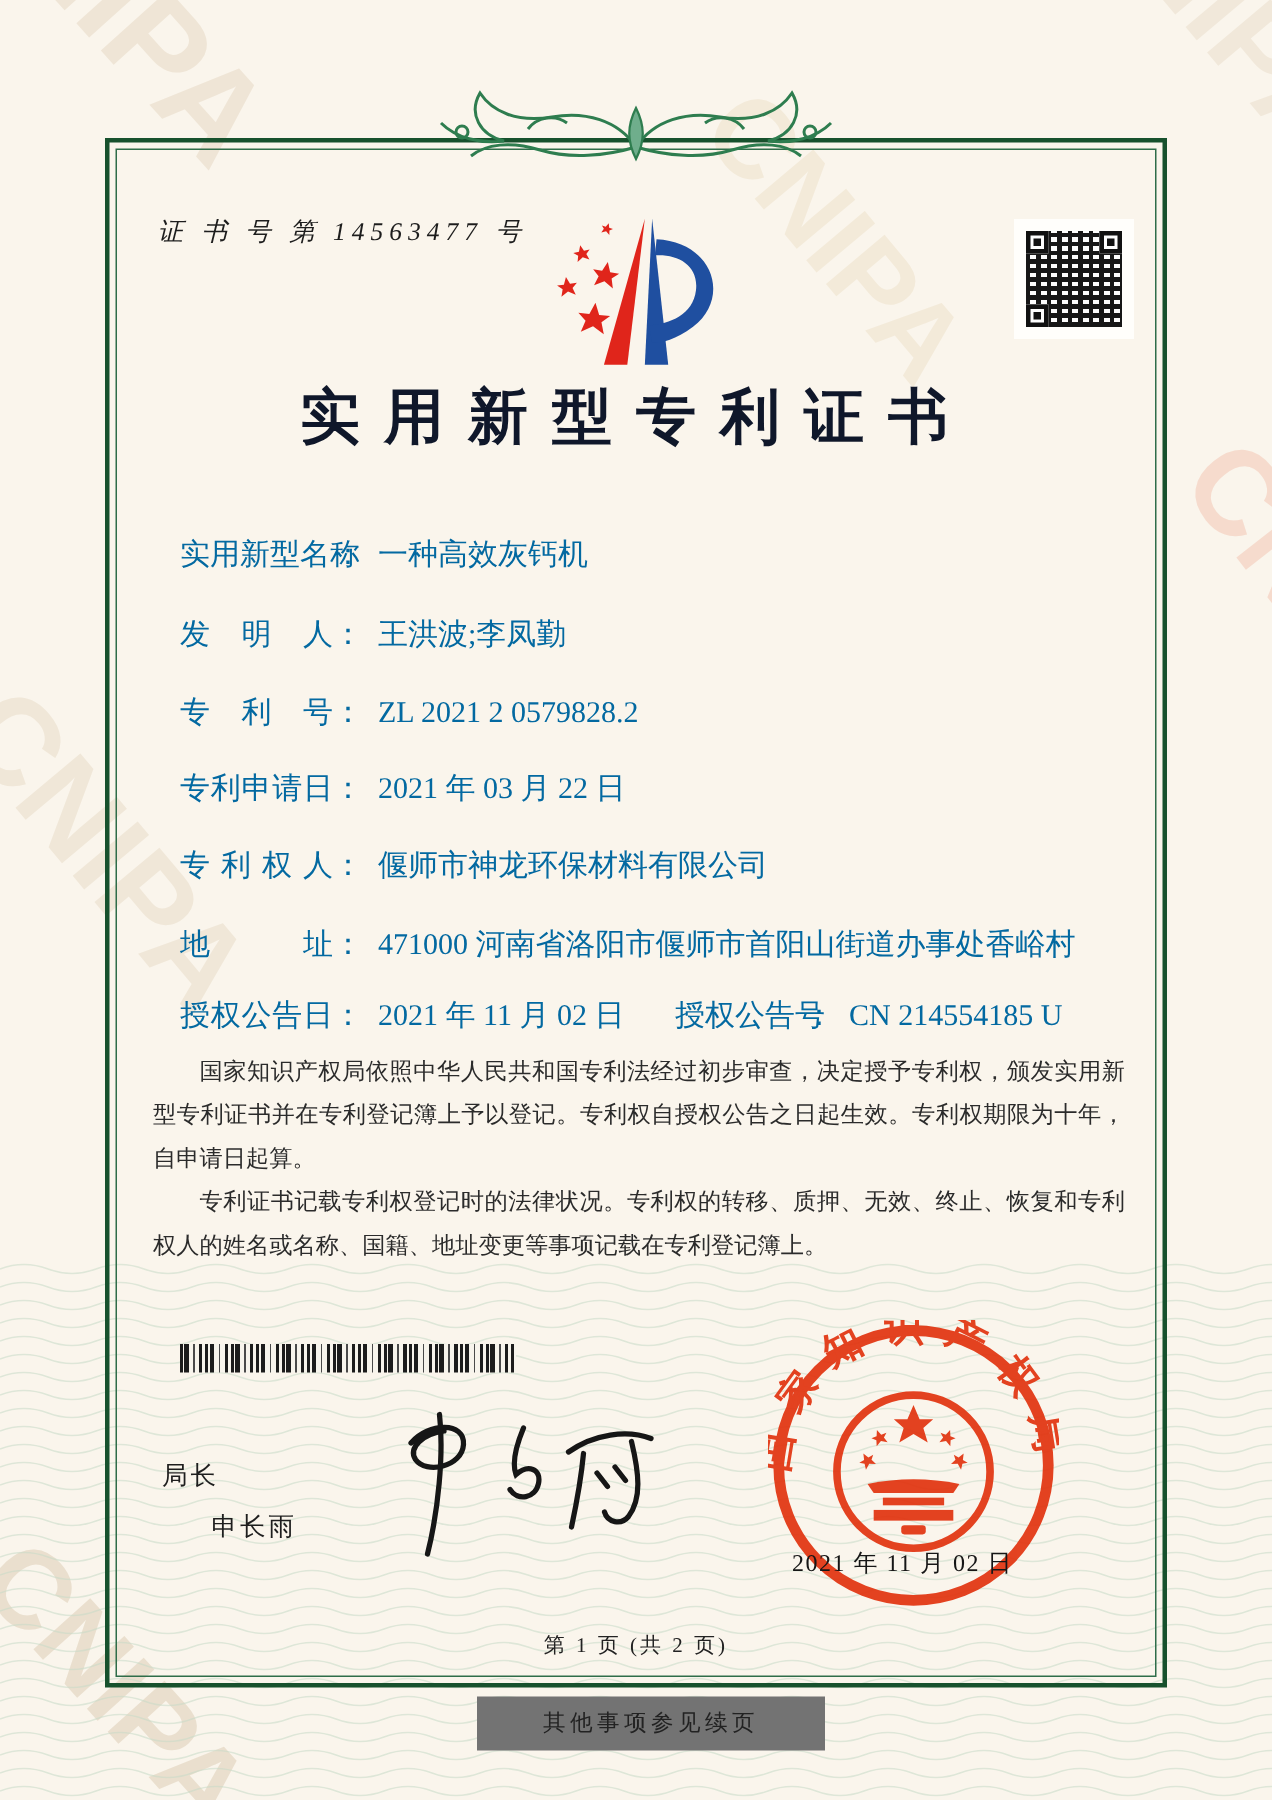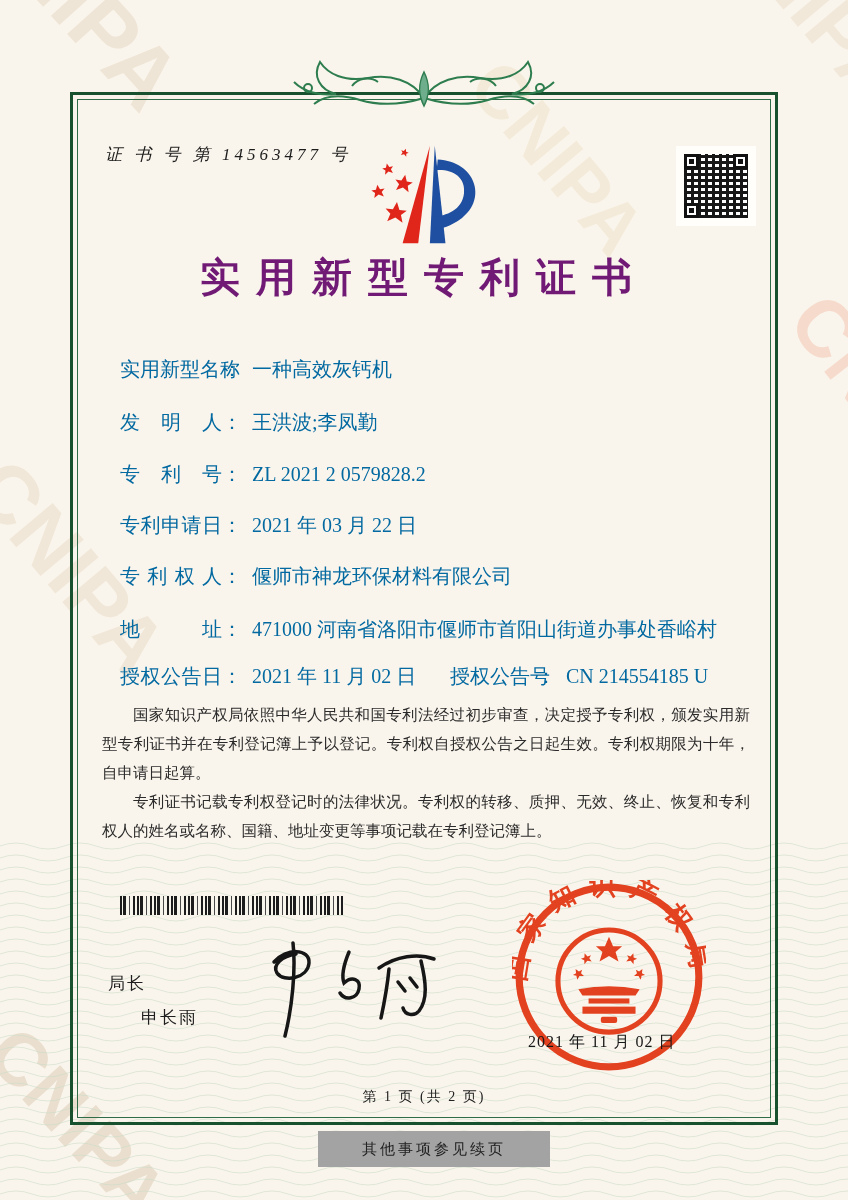--- a/index.html
+++ b/index.html
@@ -32,21 +32,21 @@
   .qrbox{left:676px;top:146px;width:80px;height:80px;background:#fffefb;}
   .qr{position:absolute;left:8px;top:8px;width:64px;height:64px;background:#fdfdfd;
       background-image:
         repeating-linear-gradient(0deg,#171717 0 3px,transparent 3px 6px),
         repeating-linear-gradient(90deg,#171717 0 3px,transparent 3px 7px);}
   .fp{position:absolute;width:15px;height:15px;border:3px solid #111;background:#fdfdfd;box-sizing:border-box;}
   .fp::after{content:"";position:absolute;left:2px;top:2px;width:5px;height:5px;background:#111;}
   .fp.tl{left:0;top:0;} .fp.tr{right:0;top:0;} .fp.bl{left:0;bottom:0;}
 
   .title{left:70px;top:250px;width:708px;text-align:center;font-size:40px;
-         font-weight:bold;letter-spacing:16px;color:#701a75;}
+         font-weight:bold;letter-spacing:16px;color:#0f172a;}
 
   
   .field{position:absolute;left:120px;font-size:20px;white-space:nowrap;color:#0369a1;}
   .flabel{display:inline-block;width:102px;text-align:justify;text-align-last:justify;
           vertical-align:bottom;}
   .fval{margin-left:10px;}
   .f2{position:absolute;left:330px;top:0;}
   .f2 .flabel{width:86px;}
 
   
@@ -64,21 +64,21 @@
   .officer{position:absolute;left:108px;font-size:17px;
            font-family:"Liberation Sans",sans-serif;color:#1e1e1e;letter-spacing:2px;text-align:right;}
   .sig{left:248px;top:938px;width:200px;height:105px;}
   .seal{left:512px;top:880px;width:194px;height:194px;}
   .sealdate{left:528px;top:1032px;width:160px;font-size:16px;color:#161616;
             white-space:nowrap;letter-spacing:1px;}
 
   
   .pageno{left:70px;top:1088px;width:708px;text-align:center;font-size:14px;color:#222;letter-spacing:2px;}
   .contbox{left:318px;top:1131px;width:232px;height:36px;line-height:36px;
-           background:#a3a3a3;text-align:center;font-size:15px;color:#222;letter-spacing:3px;}
+           background:#737373;text-align:center;font-size:15px;color:#222;letter-spacing:3px;}
 
   .ornament{left:292px;top:58px;width:264px;height:72px;}
 </style>
 </head>
 <body>
 
 <div class="wm wm1">CNIPA</div>
 <div class="wm wm2">CNIPA</div>
 <div class="wm wm3">CNIPA</div>
 <div class="wm wm4">CNIPA</div>

